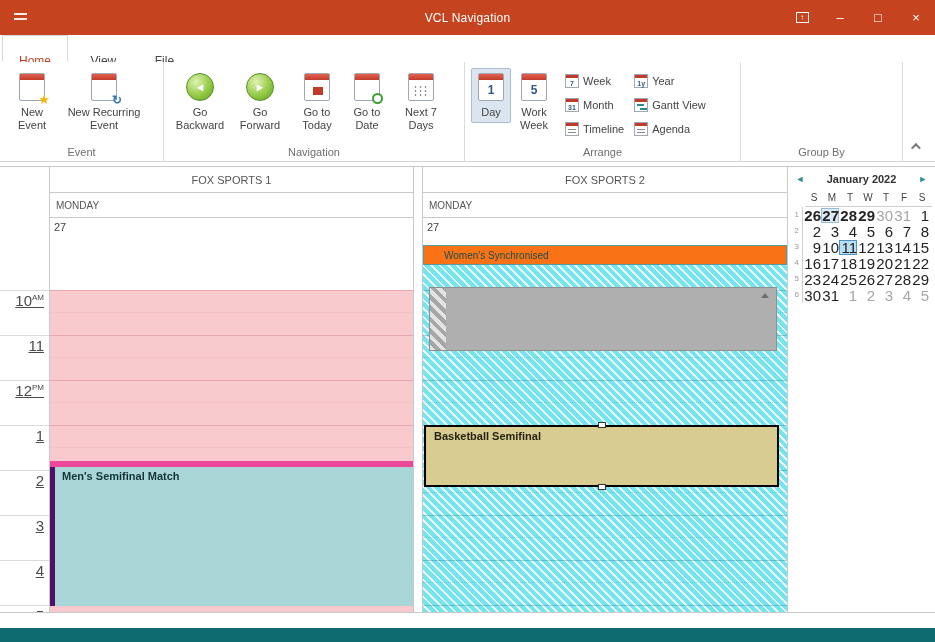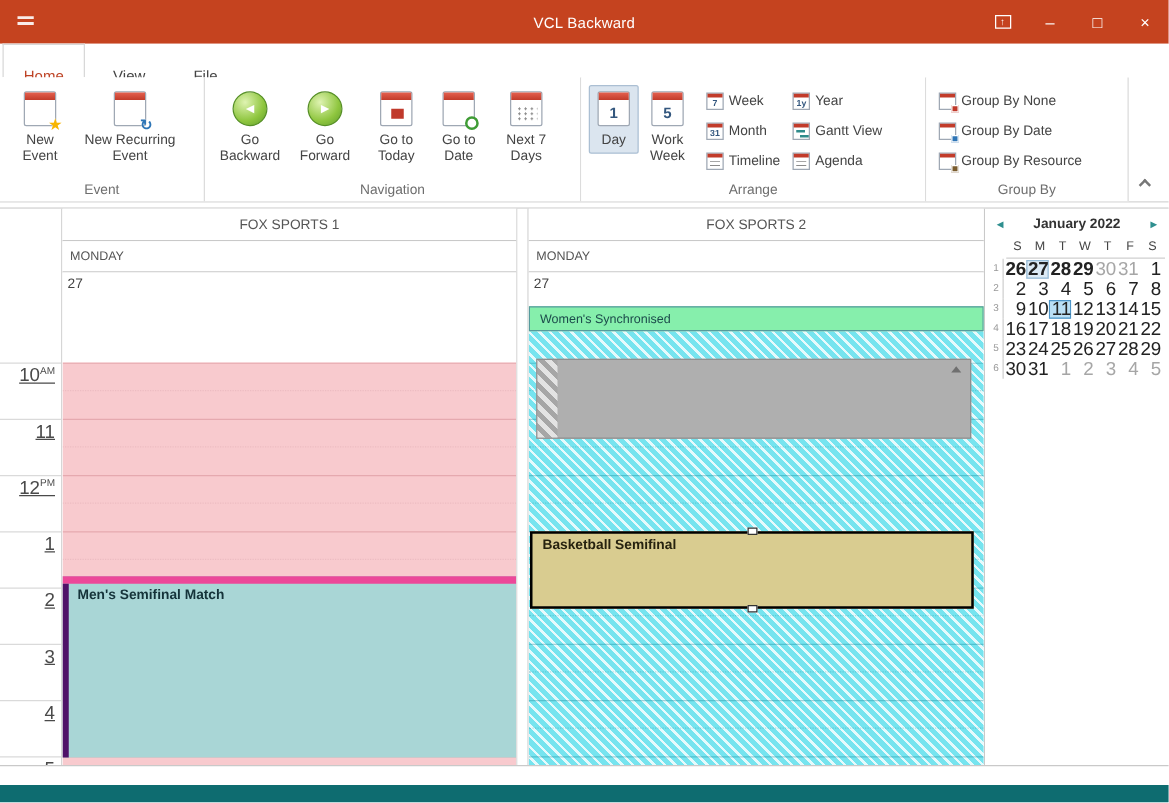--- a/index.html
+++ b/index.html
@@ -88,22 +88,22 @@
 
   .pink-grid { position:absolute; left:0; right:0; top:72px; height:322px; background:#F8CACE; overflow:hidden; z-index:1;
     --line:#E5A9AF; --half:#ECBCC1; }
   .cyan-hatch { position:absolute; left:0; right:0; top:47px; height:347px; z-index:0;
     background:repeating-linear-gradient(45deg,#76E4EF 0 4px,#E6FAFC 4px 6px); }
   .cyan-grid { position:absolute; left:0; right:0; top:72px; height:322px; overflow:hidden; z-index:1;
     --line:rgba(0,110,130,.30); --half:rgba(0,110,130,.22); }
   .hour-row { height:45px; border-top:1px solid var(--line); }
   .half-cell { height:22px; border-bottom:1px dotted var(--half); }
 
-  .allday-bar { position:absolute; left:0; right:0; top:27px; height:20px; background:#86efac; border:1px solid #569B9D;
-    display:flex; align-items:center; padding-left:8px; font-size:10px; color:#1C4B4B; z-index:3; }
+  .allday-bar { position:absolute; left:0; right:0; top:27px; height:20px; background:#f97316; border:1px solid #569B9D;
+    display:flex; align-items:center; padding-left:20px; font-size:10px; color:#1C4B4B; z-index:3; }
   .gray-block { position:absolute; left:6px; width:348px; top:69px; height:64px; background:#AFAFAF; border:1px solid #8F8F8F; z-index:2; }
   .gray-hatch-strip { position:absolute; left:0; top:0; bottom:0; width:16px;
     background:repeating-linear-gradient(45deg,#E3E3E3 0 4px,#A6A6A6 4px 8px); }
   .gray-tri { position:absolute; right:7px; top:5px; width:0; height:0;
     border-left:4px solid transparent; border-right:4px solid transparent; border-bottom:5px solid #6F6F6F; }
 
   .mens-event { position:absolute; left:0; right:0; top:243px; height:145px; background:#A9D6D6; border-top:6px solid #ec4899; z-index:2;
     padding:3px 4px 4px 12px; font-size:11px; font-weight:bold; color:#15333A; }
   .mens-bar { position:absolute; left:0; top:0; bottom:0; width:5px; background:#4F1168; }
 
@@ -130,21 +130,21 @@
 
   
   .bottom-strip { position:absolute; left:0; top:612px; width:935px; height:16px; background:#fff; border-top:1px solid #C9C9C9; }
   .status-bar { position:absolute; left:0; top:628px; width:935px; height:14px; background:#0E6C70; }
 </style>
 </head>
 <body>
 
 <div class="titlebar">
   <span class="app-icon"></span>
-  <div class="tb-title">VCL Backward</div>
+  <div class="tb-title">VCL Navigation</div>
   <div class="tb-buttons">
     <div class="tbtn">
       <span class="ribbon-opt-box">↑</span>
     </div>
     <div class="tbtn">
       <span>–</span>
     </div>
     <div class="tbtn">
       <span>□</span>
     </div>
@@ -279,40 +279,20 @@
         <div class="smallbtn">
           <span class="mini mini-lines"></span>
           <span>Agenda</span>
         </div>
       </div>
     </div>
     <div class="grp-label">Arrange</div>
   </div>
 
   <div class="grp" id="grp-groupby">
-    <div class="gbcol">
-      <div class="smallbtn">
-        <span class="mini">
-            <span class="badge badge-none"></span>
-          </span>
-        <span>Group By None</span>
-      </div>
-      <div class="smallbtn">
-        <span class="mini">
-            <span class="badge badge-date"></span>
-          </span>
-        <span>Group By Date</span>
-      </div>
-      <div class="smallbtn">
-        <span class="mini">
-            <span class="badge badge-res"></span>
-          </span>
-        <span>Group By Resource</span>
-      </div>
-    </div>
     <div class="grp-label">Group By</div>
   </div>
 
   <div class="chevron-btn">
     <span class="chevron-up"></span>
   </div>
 </div>
 
 <div class="sched-topline"></div>
 

